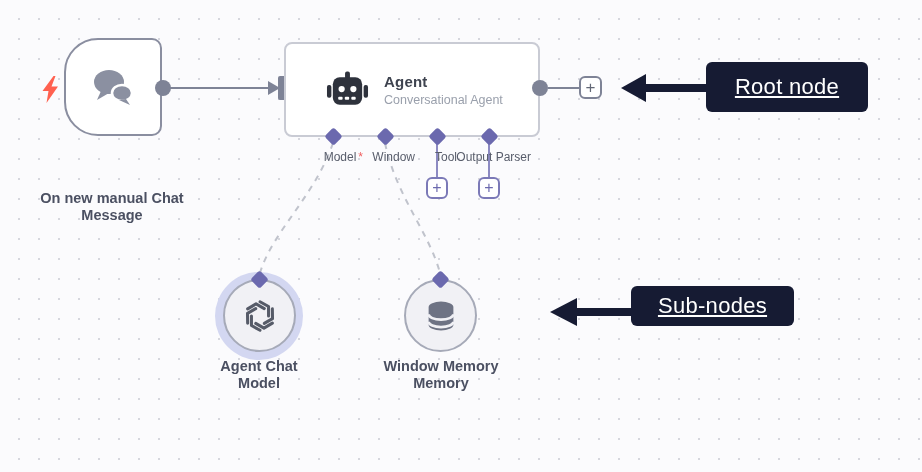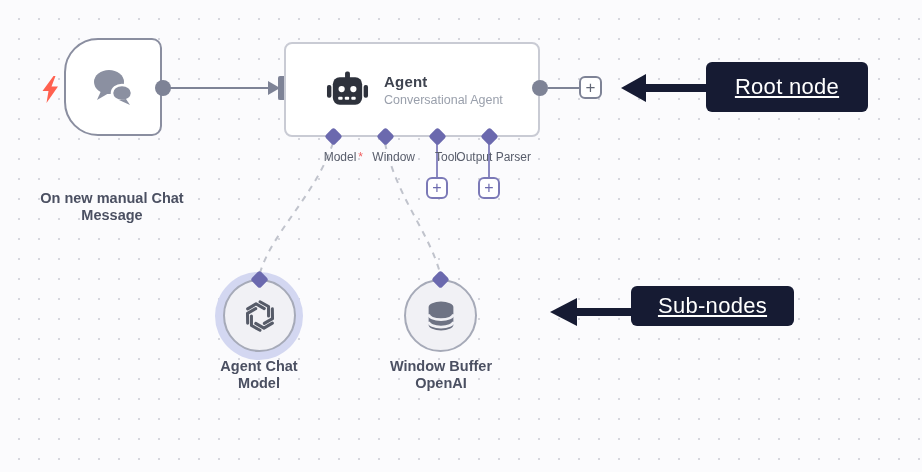--- a/index.html
+++ b/index.html
@@ -185,21 +185,21 @@
     <svg width="36" height="36" viewBox="-16 -16 32 32">
       <path d="M -11 -8 A 11 4.8 0 0 1 11 -8 L 11 8 A 11 4.8 0 0 1 -11 8 Z" fill="#6e7384"></path>
       <path d="M -11 -1.5 A 11 4.8 0 0 0 11 -1.5" stroke="#f1f1f5" stroke-width="2.4" fill="none"></path>
       <path d="M -11 5 A 11 4.8 0 0 0 11 5" stroke="#f1f1f5" stroke-width="2.4" fill="none"></path>
     </svg>
   </div>
   <div class="diamond" style="left:433.5px; top:272.5px;"></div>
 
   <div class="node-label trigger-label">On new manual Chat Message</div>
   <div class="node-label openai-label">Agent Chat Model</div>
-  <div class="node-label memory-label">Window Buffer OpenAI</div>
+  <div class="node-label memory-label">Window Memory Memory</div>
 
   <svg class="layer" style="z-index:5;">
     <g fill="#161b33">
       <rect x="645" y="84" width="62" height="8"></rect>
       <polygon points="646,74 646,102 621,88"></polygon>
     </g>
     <g fill="#161b33">
       <rect x="576" y="308" width="56" height="8"></rect>
       <polygon points="577,298 577,326 550,312"></polygon>
     </g>

